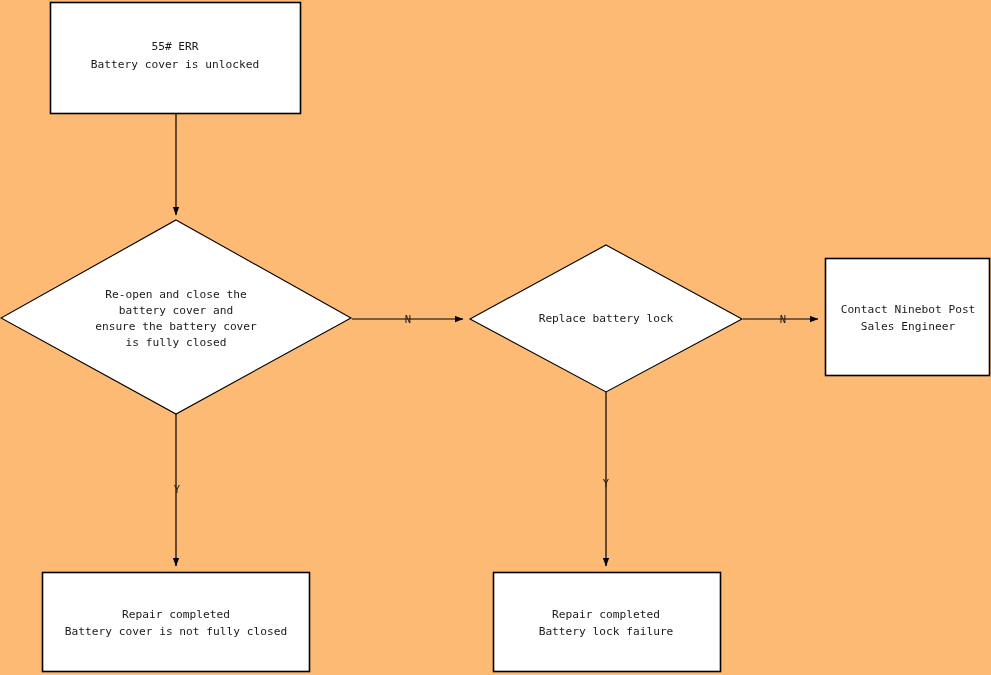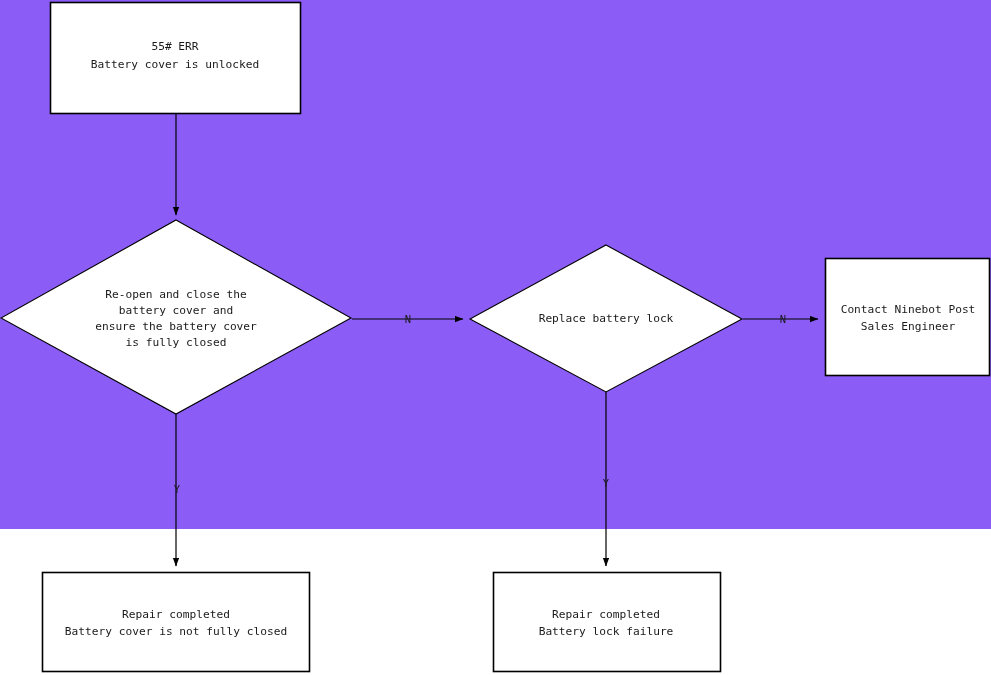--- a/index.html
+++ b/index.html
@@ -9,22 +9,22 @@
   }
   body {
     width: 991px;
     height: 675px;
     overflow: hidden;
     font-family: "DejaVu Sans Mono", "Liberation Mono", monospace;
   }
   #flowchart-root {
     position: relative;
     width: 991px;
-    height: 529px;
-    background: #8b5cf6;
+    height: 675px;
+    background: #fdba74;
   }
   svg.diagram {
     position: absolute;
     top: 0;
     left: 0;
     width: 991px;
     height: 675px;
     display: block;
   }
   .shape-stroke {

